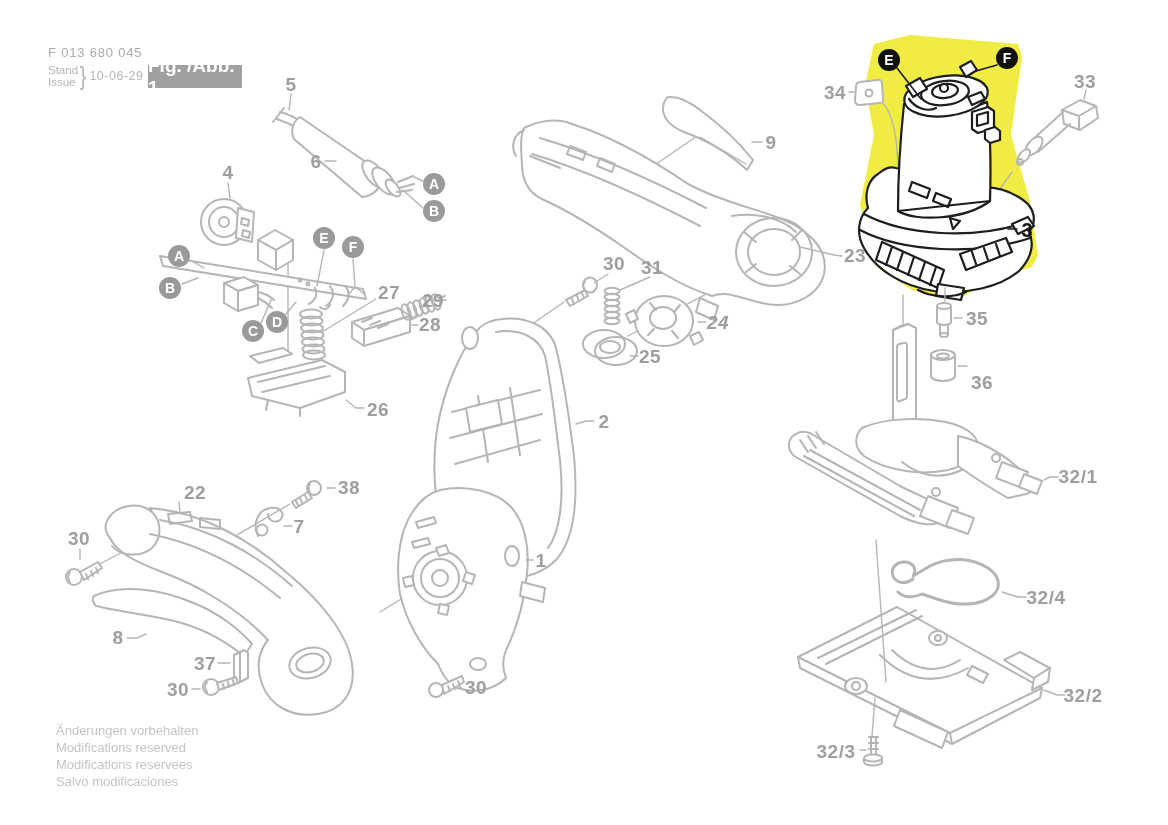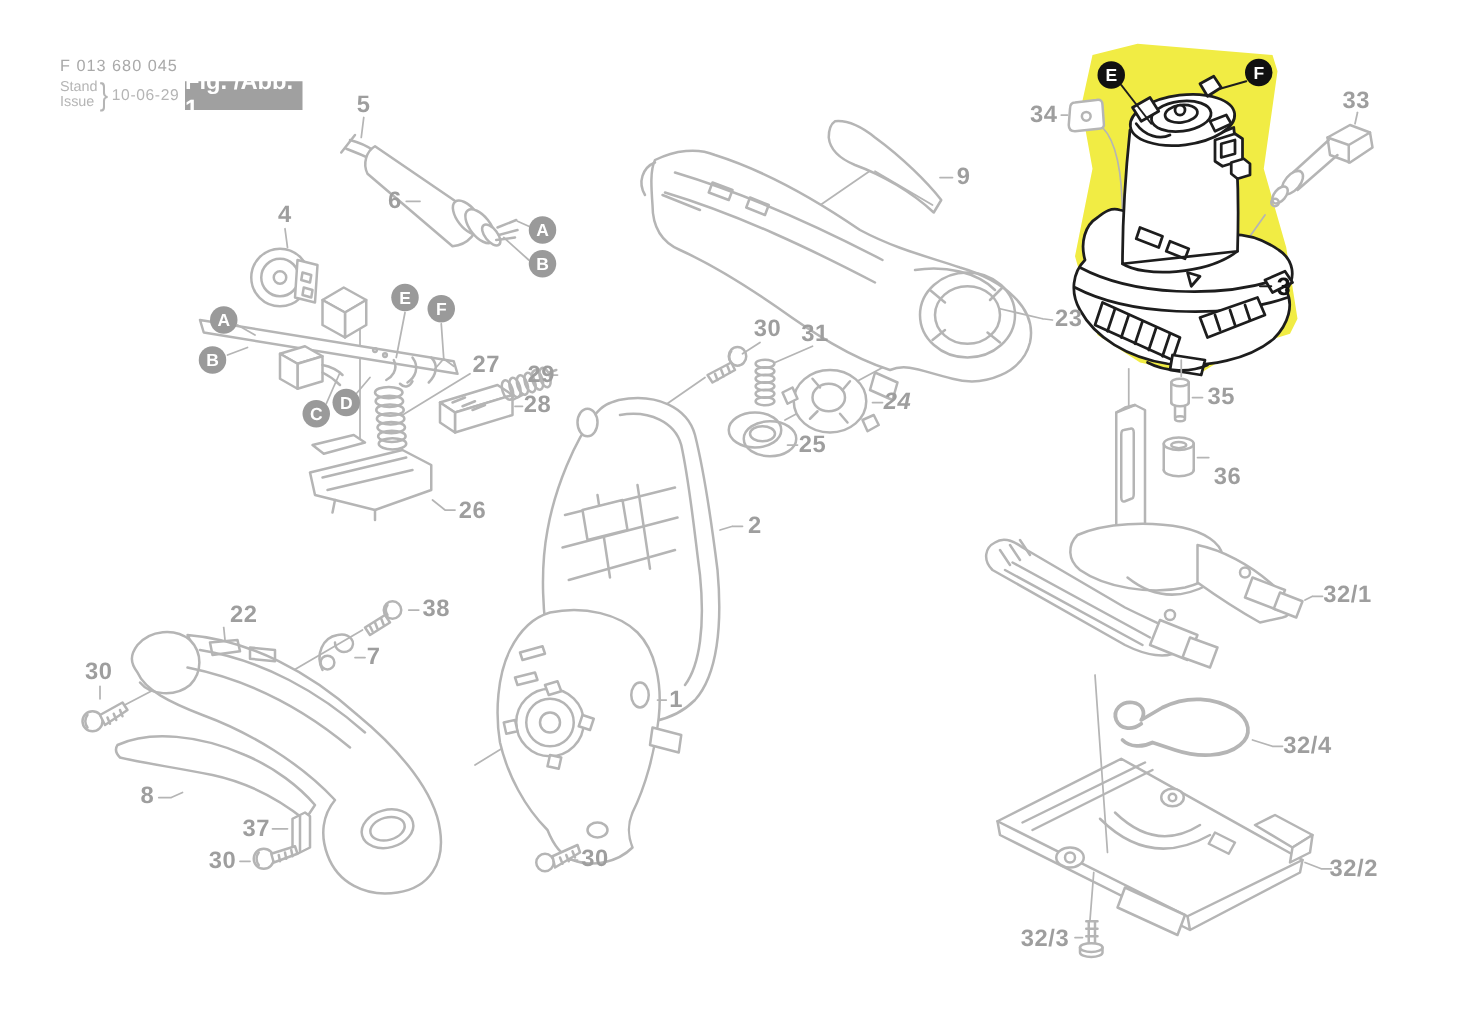--- a/index.html
+++ b/index.html
@@ -443,14 +443,20 @@
       <div class="co n" style="left: 349px; top: 487px;">38</div>
       <div class="co n" style="left: 299px; top: 526px;">7</div>
       <div class="co n" style="left: 79px; top: 538px;">30</div>
       <div class="co n" style="left: 118px; top: 637px;">8</div>
       <div class="co n" style="left: 205px; top: 663px;">37</div>
       <div class="co n" style="left: 178px; top: 689px;">30</div>
       <div class="co n" style="left: 476px; top: 687px;">30</div>
       <div class="co n" style="left: 541px; top: 560px;">1</div>
     </div>
 
+  <div class="footer">
+    <div>Änderungen vorbehalten</div>
+    <div>Modifications reserved</div>
+    <div>Modifications reservees</div>
+    <div>Salvo modificaciones</div>
+  </div>
 
 </div>
 
 </body></html>

